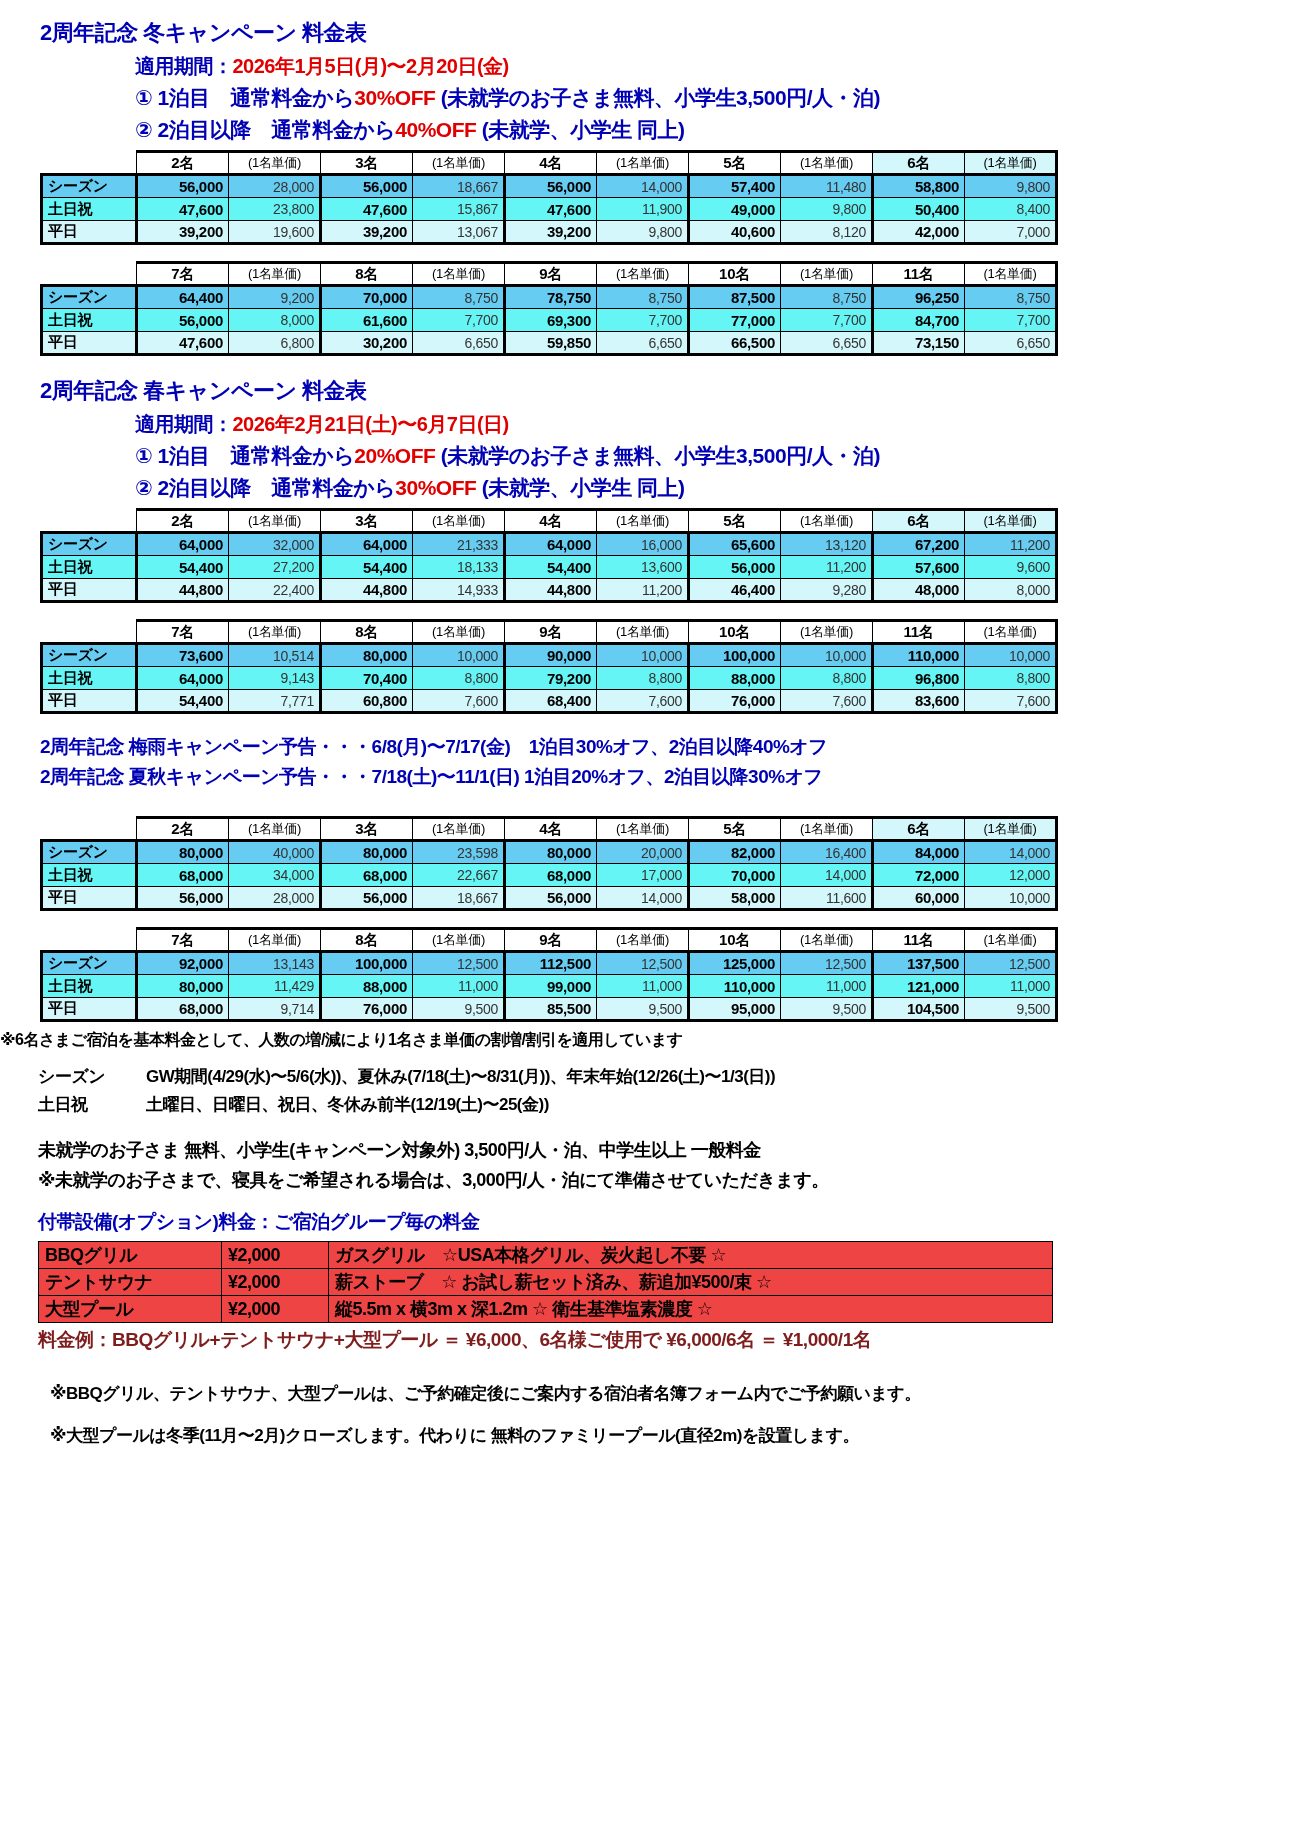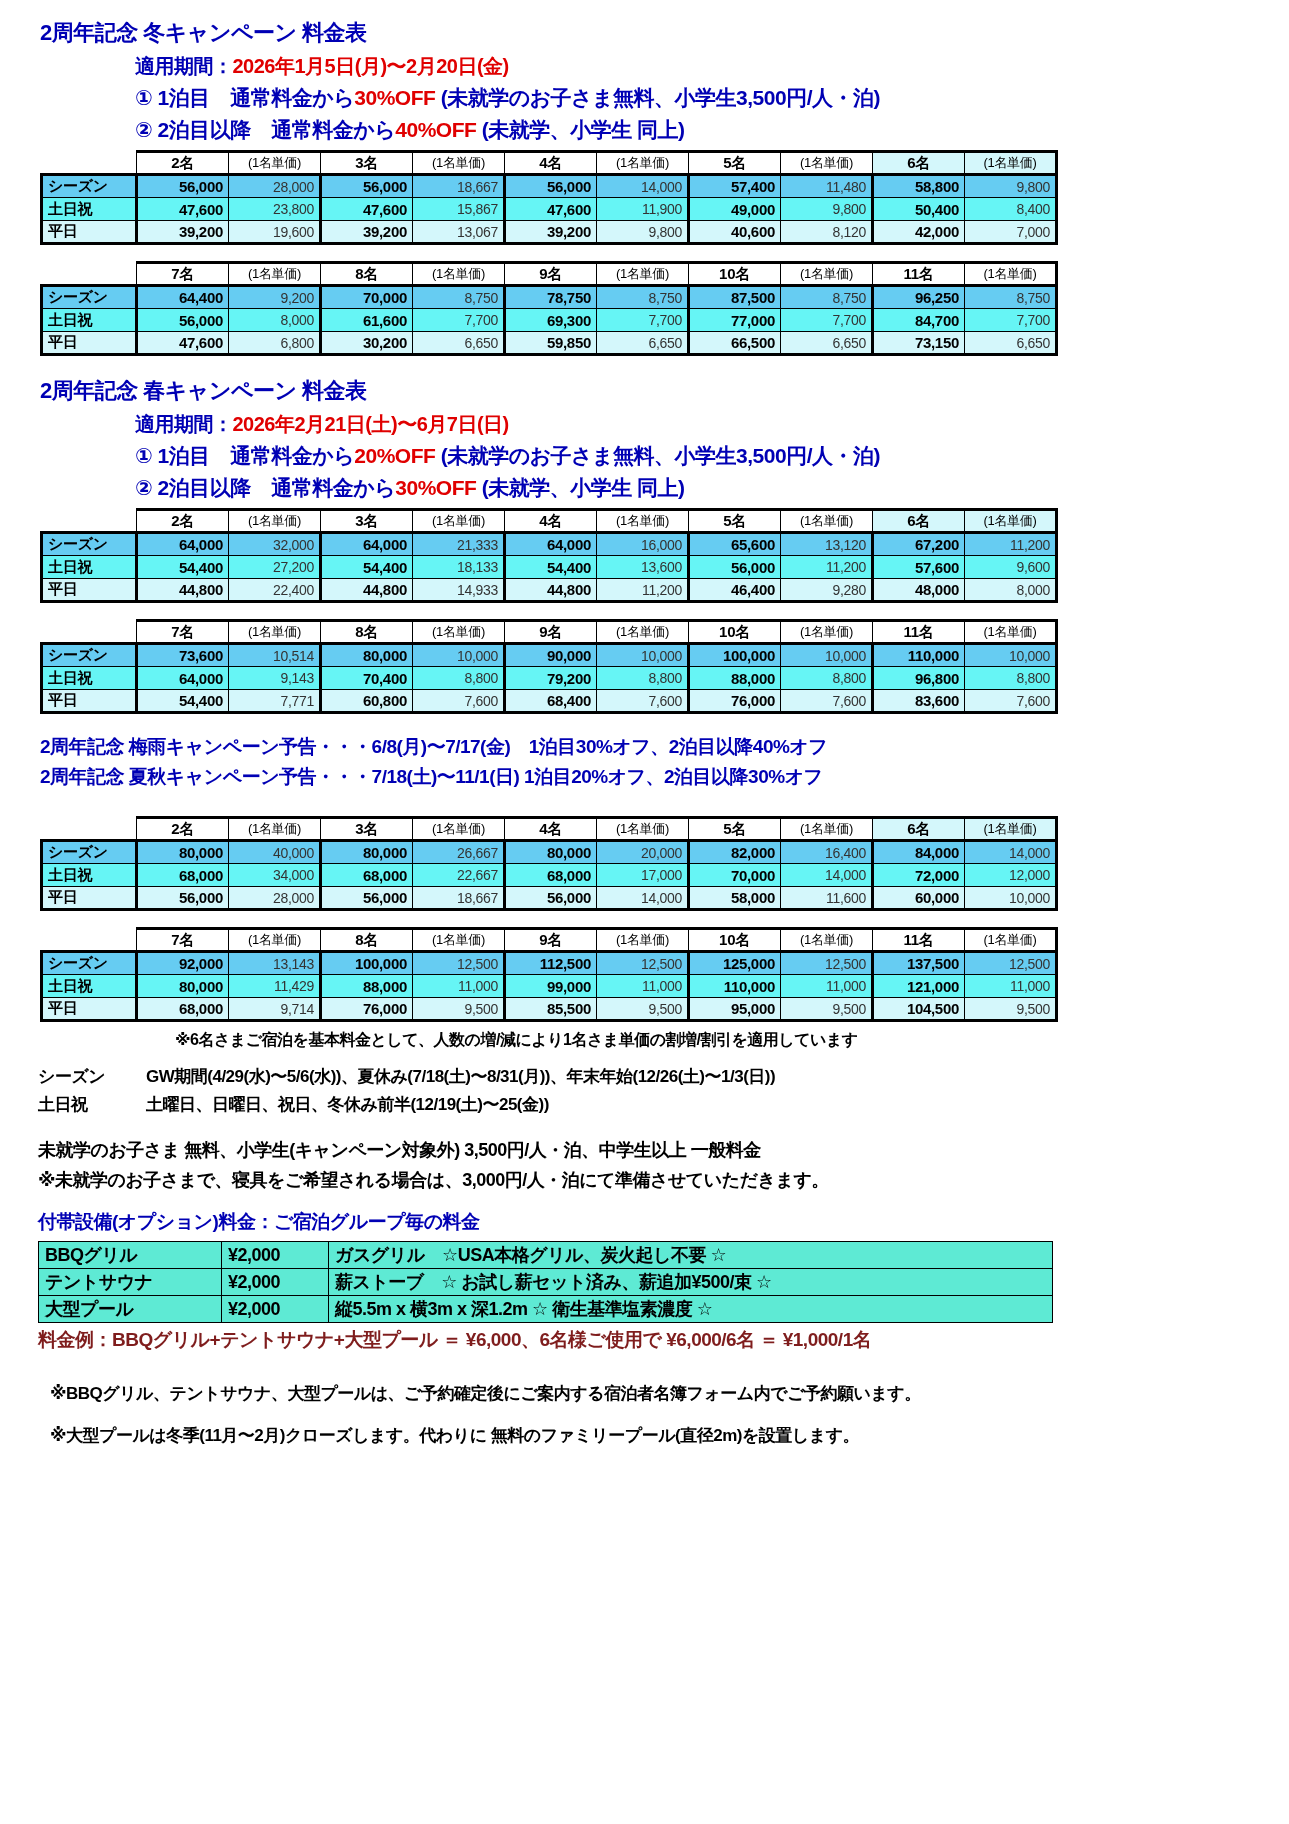--- a/index.html
+++ b/index.html
@@ -139,21 +139,20 @@
     margin: 0;
     letter-spacing: -0.5px;
   }
 
   
   .note-center {
     font-size: 16px;
     font-weight: bold;
     letter-spacing: -0.5px;
     text-align: left;
-    padding-left: 175px;
     margin: 0;
     white-space: nowrap;
   }
   .note-line {
     font-size: 17px;
     font-weight: bold;
     letter-spacing: -0.5px;
     padding-left: 38px;
     margin: 0;
     line-height: 28px;
@@ -184,21 +183,21 @@
   
   .opt-wrap { padding-left: 38px; }
   table.opt {
     border-collapse: collapse;
     table-layout: fixed;
     width: 1015px;
     font-size: 18px;
   }
   table.opt td {
     border: 1px solid #000;
-    background: #5eead4;
+    background: #ef4444;
     height: 27px;
     padding: 0 6px;
     font-weight: bold;
     letter-spacing: -0.5px;
     white-space: nowrap;
     overflow: hidden;
     box-sizing: border-box;
   }
   table.opt td.c-name { width: 183px; }
   table.opt td.c-price { width: 107px; }
@@ -570,21 +569,21 @@
         <th class="hdr">5名</th>
         <th class="hdr unit">(1名単価)</th>
         <th class="hdr hl">6名</th>
         <th class="hdr unit hl last">(1名単価)</th>
       </tr>
       <tr class="r-season">
         <td class="rowlabel">シーズン</td>
         <td class="main">80,000</td>
         <td class="unit">40,000</td>
         <td class="main">80,000</td>
-        <td class="unit">26,667</td>
+        <td class="unit">23,598</td>
         <td class="main">80,000</td>
         <td class="unit">20,000</td>
         <td class="main">82,000</td>
         <td class="unit">16,400</td>
         <td class="main">84,000</td>
         <td class="unit last">14,000</td>
       </tr>
       <tr class="r-weekend">
         <td class="rowlabel">土日祝</td>
         <td class="main">68,000</td>

